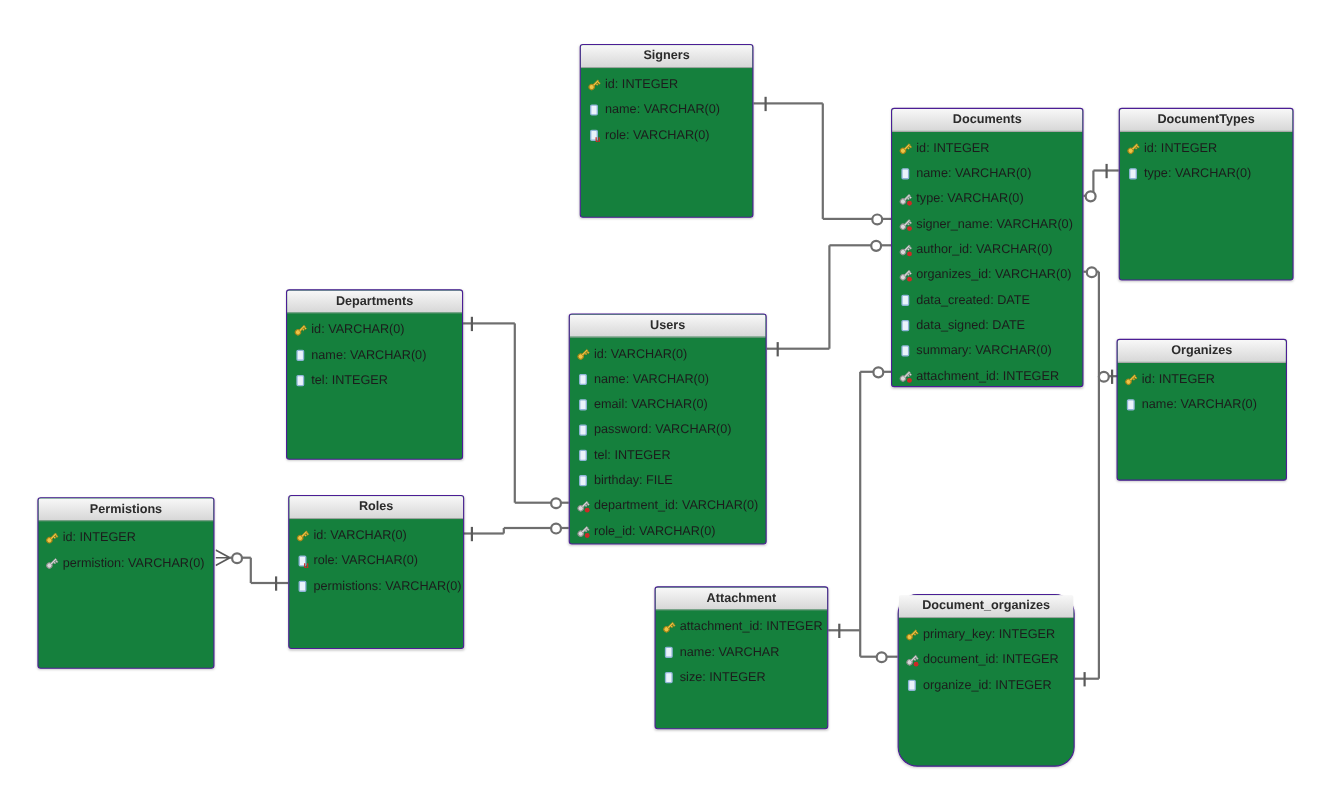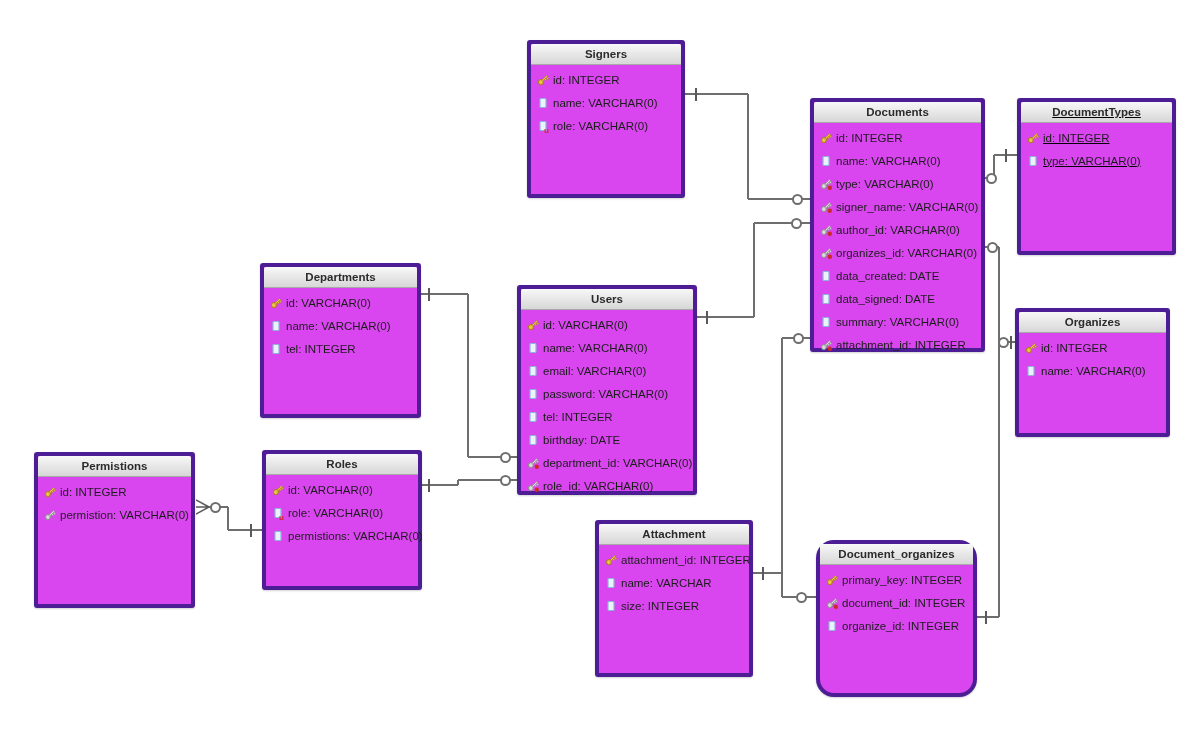--- a/index.html
+++ b/index.html
@@ -1,19 +1,19 @@
 <!DOCTYPE html>
 <html><head>
 <meta charset="utf-8">
 <style>
   html,body{margin:0;padding:0;background:#ffffff;}
   body{font-family:"Liberation Sans", sans-serif;}
   #canvas{position:relative;width:1204px;height:736px;background:#ffffff;overflow:hidden;}
 
-  .entity{position:absolute;background:#d946ef;border:4px solid #4c1d95;border-radius:3px;
+  .entity{position:absolute;background:#15803d;border:1px solid #4c1d95;border-radius:3px;
           box-shadow:0 1px 2px rgba(0,0,0,0.18);box-sizing:border-box;z-index:3;}
   .entity-header{height:20px;line-height:20px;text-align:center;font-size:11.5px;font-weight:bold;
           color:#2b2b2b;background:linear-gradient(#f8f8f8,#d7d7d7);
           border-bottom:1px solid #a8a8a8;border-radius:2px 2px 0 0;}
   .entity-body{padding-top:3px;text-align:center;}
   .entity-row{height:23px;display:flex;align-items:center;padding-left:5px;
           font-size:11.5px;color:#1c1c1c;white-space:nowrap;}
   .entity-row .icon{width:14px;height:14px;margin-right:3px;flex:0 0 14px;display:inline-block;}
 
   .seg{position:absolute;background:#6e6e6e;z-index:1;}
@@ -148,21 +148,21 @@
                 <rect x="6.3" y="1.5" width="1.6" height="6.5" fill="#d9d9d9" stroke="#8f8f8f" stroke-width="0.6"></rect>
                 <rect x="7.9" y="2" width="2.2" height="1.3" fill="#d9d9d9" stroke="#8f8f8f" stroke-width="0.6"></rect>
                 <rect x="7.9" y="4.2" width="1.6" height="1.3" fill="#d9d9d9" stroke="#8f8f8f" stroke-width="0.6"></rect>
               </g>
               <circle cx="10.8" cy="10.8" r="2.2" fill="#cc2a27"></circle>
             </svg></span>
           <span>attachment_id: INTEGER</span>
         </div>
       </div>
     </div>
-    <div class="entity" style="left: 1017px; top: 98px; width: 159px; height: 157px; text-decoration: underline;">
+    <div class="entity" style="left: 1017px; top: 98px; width: 159px; height: 157px;">
       <div class="entity-header">DocumentTypes</div>
       <div class="entity-body">
         <div class="entity-row">
           <span class="icon"><svg width="14" height="14" viewBox="0 0 14 14">
               <g transform="rotate(45 7 7)">
                 <circle cx="7" cy="10" r="2.4" fill="#eec447" stroke="#a88416" stroke-width="1"></circle>
                 <rect x="6.3" y="1.5" width="1.6" height="6.5" fill="#eec447" stroke="#a88416" stroke-width="0.6"></rect>
                 <rect x="7.9" y="2" width="2.2" height="1.3" fill="#eec447" stroke="#a88416" stroke-width="0.6"></rect>
                 <rect x="7.9" y="4.2" width="1.6" height="1.3" fill="#eec447" stroke="#a88416" stroke-width="0.6"></rect>
               </g>
@@ -240,21 +240,21 @@
         <div class="entity-row">
           <span class="icon"><svg width="14" height="14" viewBox="0 0 14 14">
               <rect x="4" y="2.5" width="6" height="9" rx="1" fill="#eaf3fb" stroke="#8fb4d8" stroke-width="1.2"></rect>
             </svg></span>
           <span>tel: INTEGER</span>
         </div>
         <div class="entity-row">
           <span class="icon"><svg width="14" height="14" viewBox="0 0 14 14">
               <rect x="4" y="2.5" width="6" height="9" rx="1" fill="#eaf3fb" stroke="#8fb4d8" stroke-width="1.2"></rect>
             </svg></span>
-          <span>birthday: DATE</span>
+          <span>birthday: FILE</span>
         </div>
         <div class="entity-row">
           <span class="icon"><svg width="14" height="14" viewBox="0 0 14 14">
               <g transform="rotate(45 7 7)">
                 <circle cx="7" cy="10" r="2.4" fill="#d9d9d9" stroke="#8f8f8f" stroke-width="1"></circle>
                 <rect x="6.3" y="1.5" width="1.6" height="6.5" fill="#d9d9d9" stroke="#8f8f8f" stroke-width="0.6"></rect>
                 <rect x="7.9" y="2" width="2.2" height="1.3" fill="#d9d9d9" stroke="#8f8f8f" stroke-width="0.6"></rect>
                 <rect x="7.9" y="4.2" width="1.6" height="1.3" fill="#d9d9d9" stroke="#8f8f8f" stroke-width="0.6"></rect>
               </g>
               <circle cx="10.8" cy="10.8" r="2.2" fill="#cc2a27"></circle>
@@ -346,21 +346,21 @@
           <span>role: VARCHAR(0)</span>
         </div>
         <div class="entity-row">
           <span class="icon"><svg width="14" height="14" viewBox="0 0 14 14">
               <rect x="4" y="2.5" width="6" height="9" rx="1" fill="#eaf3fb" stroke="#8fb4d8" stroke-width="1.2"></rect>
             </svg></span>
           <span>permistions: VARCHAR(0)</span>
         </div>
       </div>
     </div>
-    <div class="entity" style="left: 595px; top: 520px; width: 158px; height: 157px;">
+    <div class="entity" style="left: 595px; top: 533px; width: 158px; height: 130px;">
       <div class="entity-header">Attachment</div>
       <div class="entity-body">
         <div class="entity-row">
           <span class="icon"><svg width="14" height="14" viewBox="0 0 14 14">
               <g transform="rotate(45 7 7)">
                 <circle cx="7" cy="10" r="2.4" fill="#eec447" stroke="#a88416" stroke-width="1"></circle>
                 <rect x="6.3" y="1.5" width="1.6" height="6.5" fill="#eec447" stroke="#a88416" stroke-width="0.6"></rect>
                 <rect x="7.9" y="2" width="2.2" height="1.3" fill="#eec447" stroke="#a88416" stroke-width="0.6"></rect>
                 <rect x="7.9" y="4.2" width="1.6" height="1.3" fill="#eec447" stroke="#a88416" stroke-width="0.6"></rect>
               </g>

